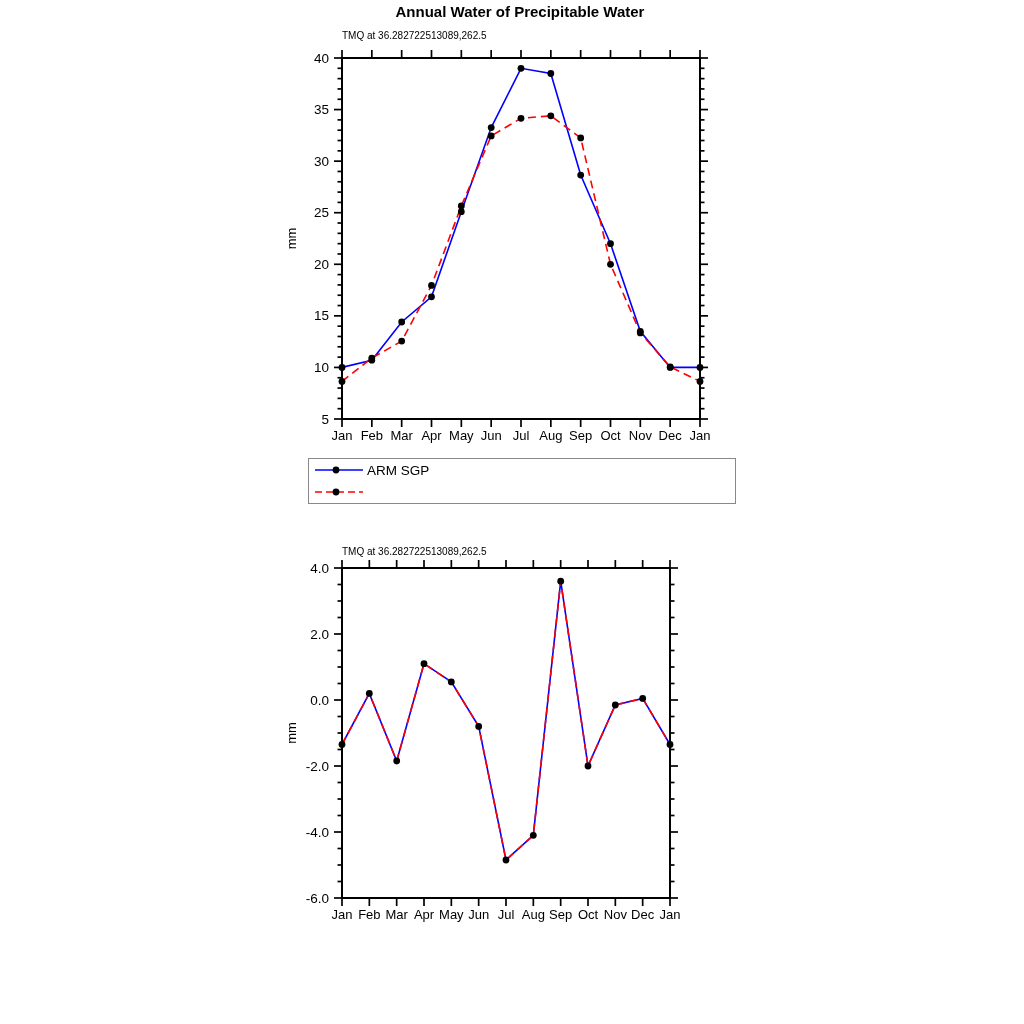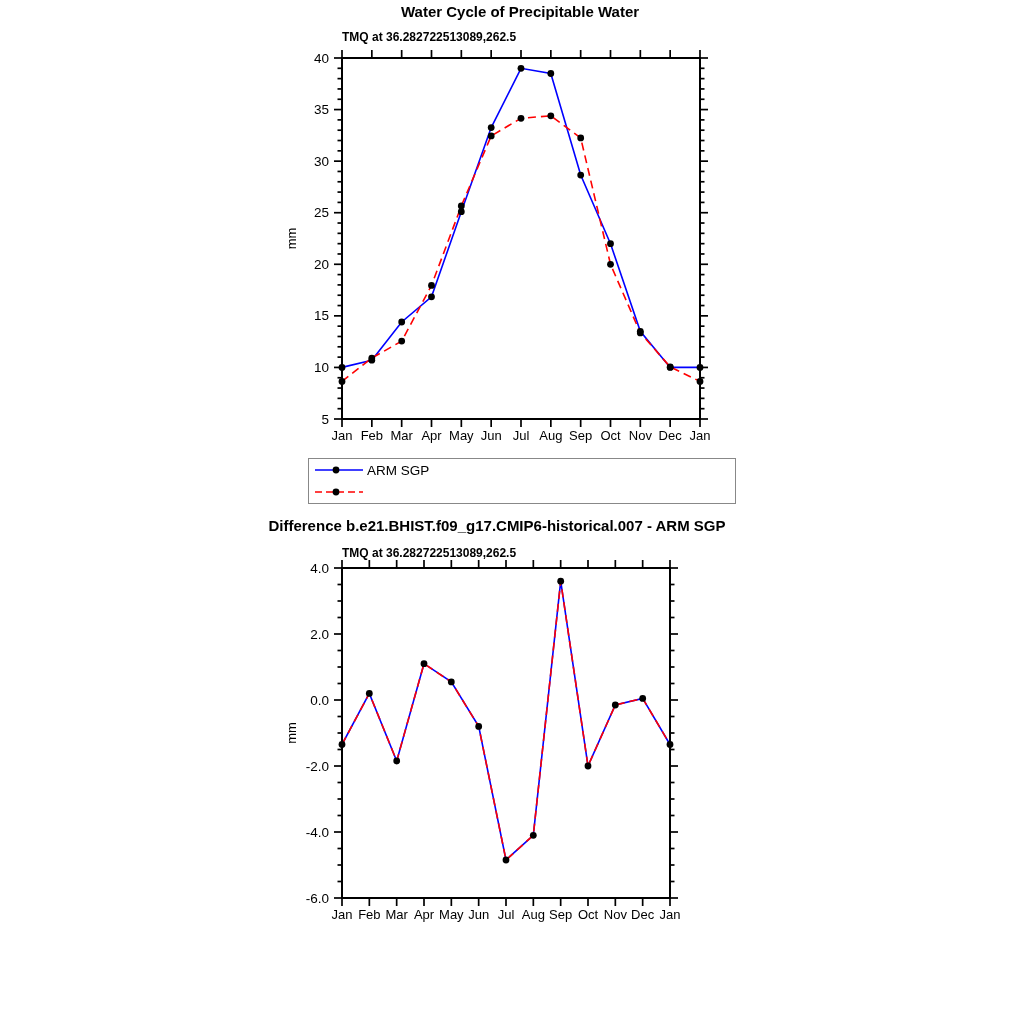--- a/index.html
+++ b/index.html
@@ -5,39 +5,39 @@
   html,body{margin:0;padding:0;background:#fff;}
   #page{
     position:relative;width:1024px;height:1024px;background:#ffffff;overflow:hidden;
     font-family:"Liberation Sans", sans-serif;color:#000;
   }
   .chart-title{
     position:absolute;transform:translateX(-50%);
     font-size:15px;font-weight:bold;white-space:nowrap;
   }
   .chart-subtitle{
-    position:absolute;font-size:12px;white-space:nowrap;font-weight:bold;
+    position:absolute;font-size:10px;white-space:nowrap;
   }
   #charts-svg{position:absolute;left:0;top:0;}
   #charts-svg text{font-family:"Liberation Sans", sans-serif;fill:#000;}
   #legend-box{
     position:absolute;left:308px;top:458px;width:428px;height:46px;
     border:1px solid #888;background:#fff;display:flex;flex-direction:column;
     justify-content:center;padding-left:5px;box-sizing:border-box;gap:2px;
   }
   .legend-row{display:flex;align-items:center;height:20px;}
   .legend-row svg{flex:0 0 auto;}
   .legend-label{font-size:13.5px;margin-left:3px;white-space:nowrap;}
 </style>
 </head>
 <body>
 
 <div id="page">
 
-  <div class="chart-title" style="left:520px;top:3px;">Water Cycle of Precipitable Water</div>
+  <div class="chart-title" style="left:520px;top:3px;">Annual Water of Precipitable Water</div>
 
   <div class="chart-subtitle" style="left:342px;top:30px;">TMQ at 36.282722513089,262.5</div>
 
   <svg id="charts-svg" width="1024" height="1024">
       <g>
         <rect x="342" y="58" width="358" height="361" fill="none" stroke="#000000" stroke-width="2"></rect>
         <line x1="342" y1="58" x2="342" y2="50" stroke="#000000" stroke-width="1.7"></line>
         <line x1="342" y1="419" x2="342" y2="427" stroke="#000000" stroke-width="1.7"></line>
         <text x="342" y="440" text-anchor="middle" font-size="13">Jan</text>
         <line x1="371.8333333333333" y1="58" x2="371.8333333333333" y2="50" stroke="#000000" stroke-width="1.7"></line>
@@ -303,17 +303,16 @@
       <span class="legend-label">ARM SGP</span>
     </div>
     <div class="legend-row">
       <svg width="50" height="12">
         <line x1="1" y1="6" x2="49" y2="6" stroke-width="1.6" stroke-dasharray="7,4" stroke="#ff0000"></line>
         <circle cx="22" cy="6" r="3.4" fill="#000000"></circle>
       </svg>
     </div>
   </div>
 
-  <div class="chart-title" style="left:497px;top:517px;">Difference b.e21.BHIST.f09_g17.CMIP6-historical.007 - ARM SGP</div>
 
   <div class="chart-subtitle" style="left:342px;top:546px;">TMQ at 36.282722513089,262.5</div>
 
 </div>
 
 </body></html>

